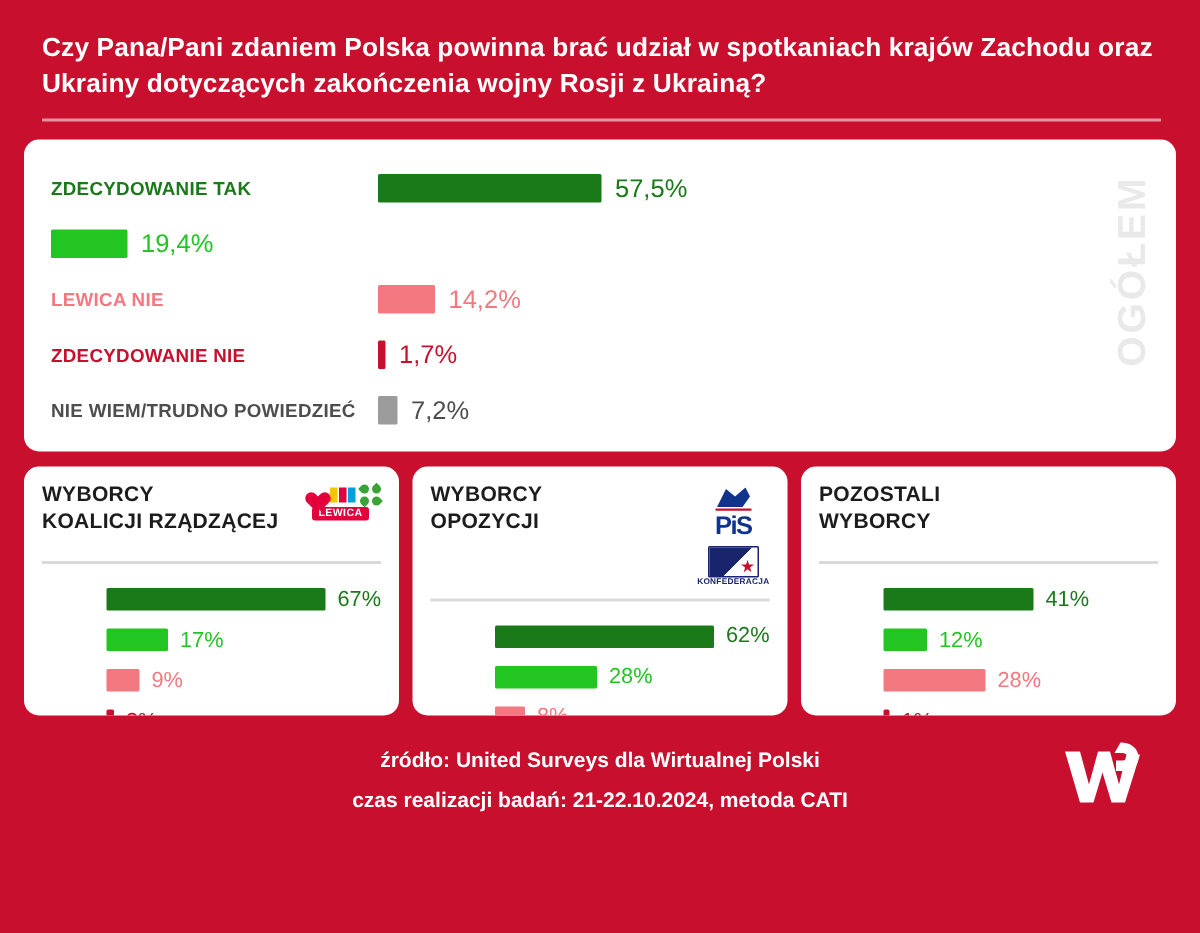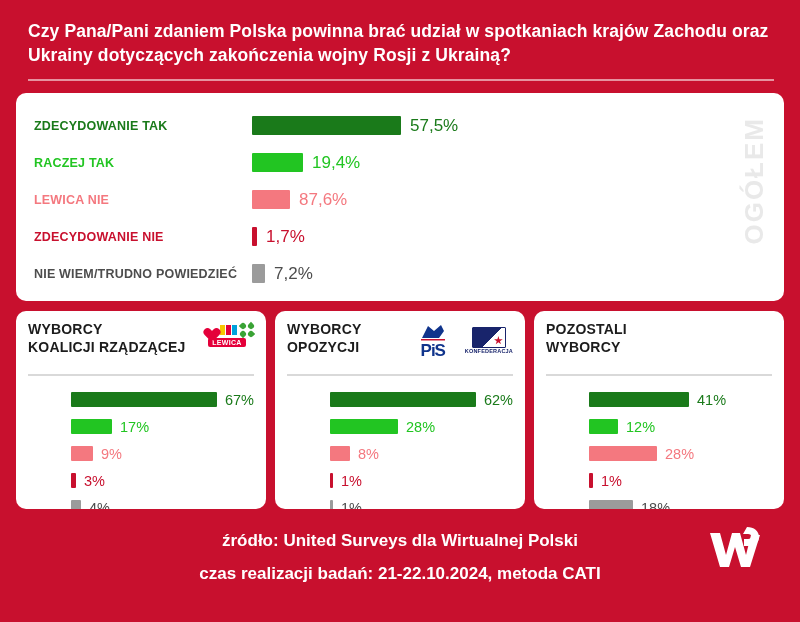--- a/index.html
+++ b/index.html
@@ -99,21 +99,21 @@
   .b-grey { background: #9b9b9b; }
 
   
   .groups {
     display: flex;
     gap: 9px;
     margin-top: 10px;
   }
   .group {
     flex: 1 1 0;
-    height: 198px;
+    height: 166px;
     padding: 10px 12px 8px 12px;
     box-sizing: border-box;
     position: relative;
   }
   .group-head {
     display: flex;
     align-items: flex-start;
     justify-content: space-between;
     min-height: 46px;
   }
@@ -122,22 +122,23 @@
     font-size: 14px;
     font-weight: bold;
     line-height: 1.25;
     letter-spacing: 0.2px;
     text-transform: uppercase;
     white-space: pre-line;
   }
   .group-logos {
     display: flex;
     align-items: center;
-    gap: 17px;
+    gap: 5px;
     padding-top: 1px;
+    flex-direction: column;
   }
   .group-rule {
     height: 2px;
     background: #d9d9d9;
     margin: 7px 0 10px 0;
   }
   .grow {
     display: flex;
     align-items: center;
     height: 27px;
@@ -210,21 +211,21 @@
 
   
   .footer {
     position: relative;
     margin-top: 10px;
     height: 64px;
   }
   .source {
     text-align: center;
     color: #ffffff;
-    font-size: 17px;
+    font-size: 14px;
     font-weight: bold;
     line-height: 1.9;
     padding-top: 6px;
   }
   .wp-logo {
     position: absolute;
     right: 18px;
     top: 6px;
     width: 60px;
     height: 48px;
@@ -243,32 +244,31 @@
 
     <div class="row">
       <div class="row-label c-dark-green">ZDECYDOWANIE TAK</div>
       <div class="bar-wrap">
         <div class="bar b-dark-green" style="width:149px"></div>
         <div class="bar-value c-dark-green">57,5%</div>
       </div>
     </div>
 
     <div class="row">
-      <div class="row-label c-green">RACZEJ TAK</div>
       <div class="bar-wrap">
         <div class="bar b-green" style="width:51px"></div>
         <div class="bar-value c-green">19,4%</div>
       </div>
     </div>
 
     <div class="row">
       <div class="row-label c-pink">LEWICA NIE</div>
       <div class="bar-wrap">
         <div class="bar b-pink" style="width:38px"></div>
-        <div class="bar-value c-pink">87,6%</div>
+        <div class="bar-value c-pink">14,2%</div>
       </div>
     </div>
 
     <div class="row">
       <div class="row-label c-red">ZDECYDOWANIE NIE</div>
       <div class="bar-wrap">
         <div class="bar b-red" style="width:5px"></div>
         <div class="bar-value c-red">1,7%</div>
       </div>
     </div>

